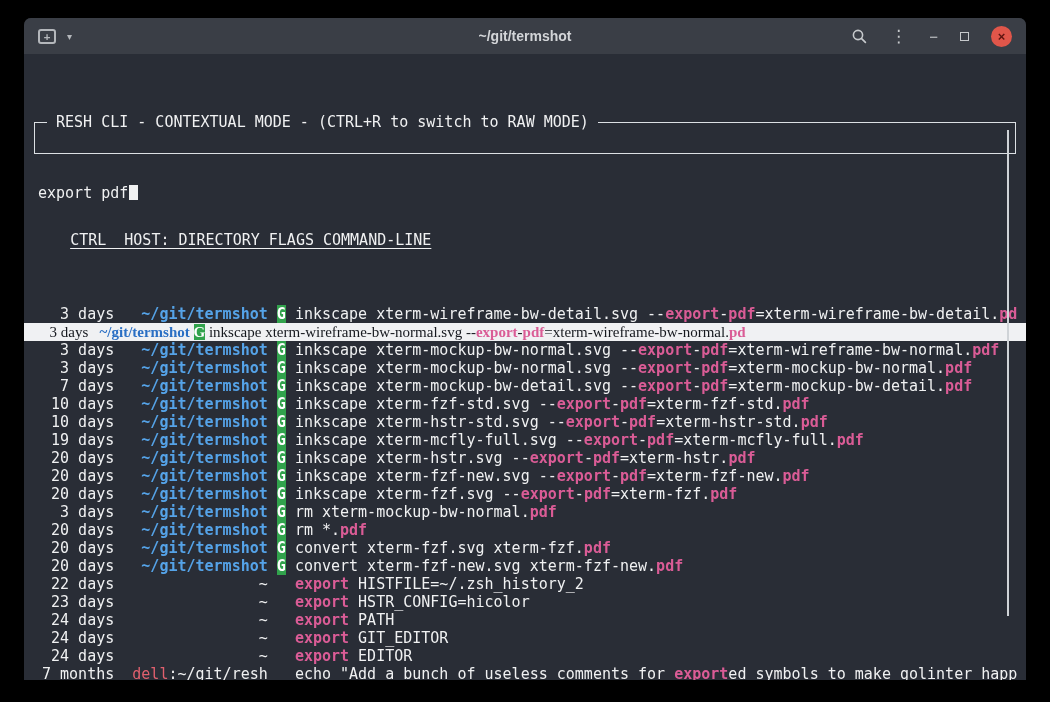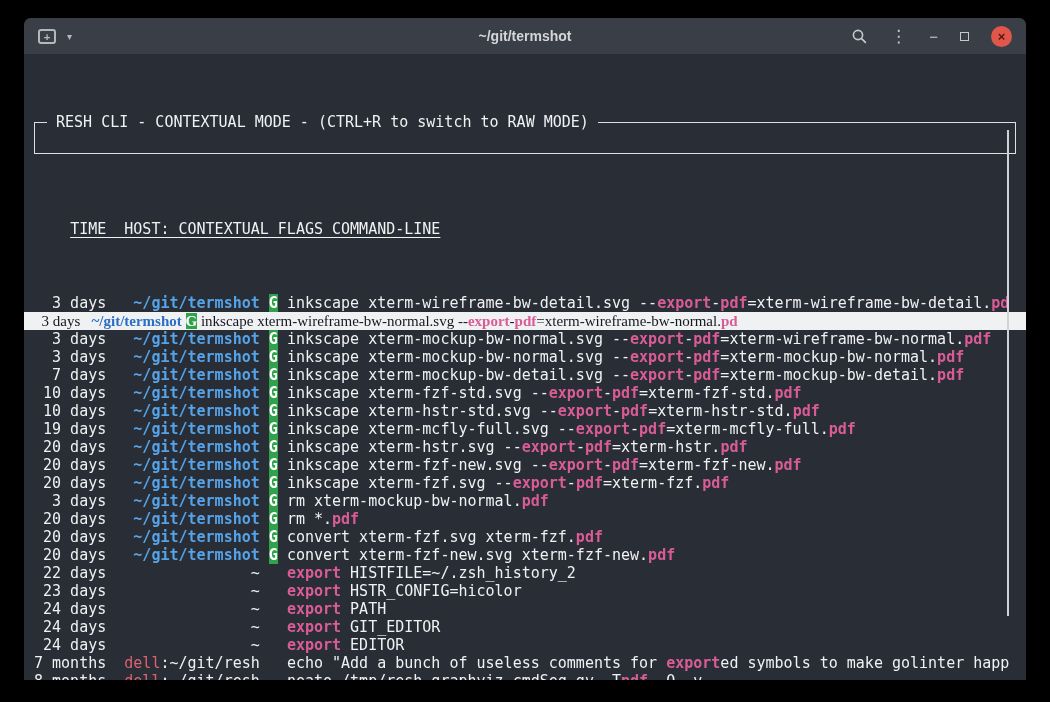--- a/index.html
+++ b/index.html
@@ -66,37 +66,37 @@
     padding: 8px 10px 0;
     font-size: 15px; line-height: 18px;
     color: var(--fg, #f0f1f2);
     white-space: pre;
     overflow: hidden;
   }
   .search-box {
     position: relative;
     border: 1px solid var(--box_border, #dce0e4);
     height: 32px;
-    margin: 6px 0 10px;
+    margin: 6px 0 21px;
   }
   .box-title {
     position: absolute; top: -10px; left: 12px;
     background: var(--terminal_bg, #292d36);
     line-height: 18px;
   }
   .query { padding: 7px 0 0 3px; }
   .cursor {
     display: inline-block; width: 9px; height: 15px;
     background: var(--fg, #f0f1f2);
     margin-left: 1px; vertical-align: -2px;
   }
   .tbl-header { height: 18px; margin-top: 2px; }
   .tbl-header .u { text-decoration: underline; text-underline-offset: 3px; }
   .rows { margin: 2px -10px 0; }
-  .row { height: 18px; padding: 0 10px; overflow: hidden; white-space: pre; }
+  .row { height: 18px; padding: 0 18px; overflow: hidden; white-space: pre; }
   .row.selected { background: var(--selection_bg, #f0f1f3); color: var(--selection_fg, #15181e); font-family: Liberation Serif, serif; }
   .dir  { color: var(--blue, #55a3e8); font-weight: bold; }
   .row.selected .dir { color: #2a6fc4; }
   .host { color: var(--host_red, #e0606e); }
   .flag.git { background: var(--green, #31a24c); color: #ffffff; font-weight: bold; }
   .hl { color: var(--magenta, #da5c96); font-weight: bold; }
   .scrollbar {
     position: absolute; right: 17px; top: 76px;
     width: 2px; height: 486px;
     background: var(--scrollbar, #cfd3d7);
@@ -130,23 +130,24 @@
       <span class="close">
         <span>×</span>
       </span>
     </div>
   </div>
 
   <div class="term">
 
     <div class="search-box">
       <span class="box-title"> RESH CLI - CONTEXTUAL MODE - (CTRL+R to switch to RAW MODE) </span>
+      <div class="query"><span>export pdf</span><span class="cursor"></span></div>
     </div>
 
-    <div class="tbl-header"><span>    </span><span class="u">TIME  HOST: CONTEXTUAL FLAGS COMMAND-LINE</span></div>
+    <div class="tbl-header"><span>    </span><span class="u">CTRL  HOST: DIRECTORY FLAGS COMMAND-LINE</span></div>
 
     <div class="rows"><div class="row"><span class="time">  3 days</span><span> </span><span class="loc"><span>  </span><span class="dir">~/git/termshot</span></span><span> </span><span class="flag git">G</span><span> </span><span class="cmd"><span>inkscape xterm-wireframe-bw-detail.svg --</span><span class="hl">export</span><span>-</span><span class="hl">pdf</span><span>=xterm-wireframe-bw-detail.</span><span class="hl">pd</span></span></div><div class="row selected"><span class="time">  3 days</span><span> </span><span class="loc"><span>  </span><span class="dir">~/git/termshot</span></span><span> </span><span class="flag git">G</span><span> </span><span class="cmd"><span>inkscape xterm-wireframe-bw-normal.svg --</span><span class="hl">export</span><span>-</span><span class="hl">pdf</span><span>=xterm-wireframe-bw-normal.</span><span class="hl">pd</span></span></div><div class="row"><span class="time">  3 days</span><span> </span><span class="loc"><span>  </span><span class="dir">~/git/termshot</span></span><span> </span><span class="flag git">G</span><span> </span><span class="cmd"><span>inkscape xterm-mockup-bw-normal.svg --</span><span class="hl">export</span><span>-</span><span class="hl">pdf</span><span>=xterm-wireframe-bw-normal.</span><span class="hl">pdf</span></span></div><div class="row"><span class="time">  3 days</span><span> </span><span class="loc"><span>  </span><span class="dir">~/git/termshot</span></span><span> </span><span class="flag git">G</span><span> </span><span class="cmd"><span>inkscape xterm-mockup-bw-normal.svg --</span><span class="hl">export</span><span>-</span><span class="hl">pdf</span><span>=xterm-mockup-bw-normal.</span><span class="hl">pdf</span></span></div><div class="row"><span class="time">  7 days</span><span> </span><span class="loc"><span>  </span><span class="dir">~/git/termshot</span></span><span> </span><span class="flag git">G</span><span> </span><span class="cmd"><span>inkscape xterm-mockup-bw-detail.svg --</span><span class="hl">export</span><span>-</span><span class="hl">pdf</span><span>=xterm-mockup-bw-detail.</span><span class="hl">pdf</span></span></div><div class="row"><span class="time"> 10 days</span><span> </span><span class="loc"><span>  </span><span class="dir">~/git/termshot</span></span><span> </span><span class="flag git">G</span><span> </span><span class="cmd"><span>inkscape xterm-fzf-std.svg --</span><span class="hl">export</span><span>-</span><span class="hl">pdf</span><span>=xterm-fzf-std.</span><span class="hl">pdf</span></span></div><div class="row"><span class="time"> 10 days</span><span> </span><span class="loc"><span>  </span><span class="dir">~/git/termshot</span></span><span> </span><span class="flag git">G</span><span> </span><span class="cmd"><span>inkscape xterm-hstr-std.svg --</span><span class="hl">export</span><span>-</span><span class="hl">pdf</span><span>=xterm-hstr-std.</span><span class="hl">pdf</span></span></div><div class="row"><span class="time"> 19 days</span><span> </span><span class="loc"><span>  </span><span class="dir">~/git/termshot</span></span><span> </span><span class="flag git">G</span><span> </span><span class="cmd"><span>inkscape xterm-mcfly-full.svg --</span><span class="hl">export</span><span>-</span><span class="hl">pdf</span><span>=xterm-mcfly-full.</span><span class="hl">pdf</span></span></div><div class="row"><span class="time"> 20 days</span><span> </span><span class="loc"><span>  </span><span class="dir">~/git/termshot</span></span><span> </span><span class="flag git">G</span><span> </span><span class="cmd"><span>inkscape xterm-hstr.svg --</span><span class="hl">export</span><span>-</span><span class="hl">pdf</span><span>=xterm-hstr.</span><span class="hl">pdf</span></span></div><div class="row"><span class="time"> 20 days</span><span> </span><span class="loc"><span>  </span><span class="dir">~/git/termshot</span></span><span> </span><span class="flag git">G</span><span> </span><span class="cmd"><span>inkscape xterm-fzf-new.svg --</span><span class="hl">export</span><span>-</span><span class="hl">pdf</span><span>=xterm-fzf-new.</span><span class="hl">pdf</span></span></div><div class="row"><span class="time"> 20 days</span><span> </span><span class="loc"><span>  </span><span class="dir">~/git/termshot</span></span><span> </span><span class="flag git">G</span><span> </span><span class="cmd"><span>inkscape xterm-fzf.svg --</span><span class="hl">export</span><span>-</span><span class="hl">pdf</span><span>=xterm-fzf.</span><span class="hl">pdf</span></span></div><div class="row"><span class="time">  3 days</span><span> </span><span class="loc"><span>  </span><span class="dir">~/git/termshot</span></span><span> </span><span class="flag git">G</span><span> </span><span class="cmd"><span>rm xterm-mockup-bw-normal.</span><span class="hl">pdf</span></span></div><div class="row"><span class="time"> 20 days</span><span> </span><span class="loc"><span>  </span><span class="dir">~/git/termshot</span></span><span> </span><span class="flag git">G</span><span> </span><span class="cmd"><span>rm *.</span><span class="hl">pdf</span></span></div><div class="row"><span class="time"> 20 days</span><span> </span><span class="loc"><span>  </span><span class="dir">~/git/termshot</span></span><span> </span><span class="flag git">G</span><span> </span><span class="cmd"><span>convert xterm-fzf.svg xterm-fzf.</span><span class="hl">pdf</span></span></div><div class="row"><span class="time"> 20 days</span><span> </span><span class="loc"><span>  </span><span class="dir">~/git/termshot</span></span><span> </span><span class="flag git">G</span><span> </span><span class="cmd"><span>convert xterm-fzf-new.svg xterm-fzf-new.</span><span class="hl">pdf</span></span></div><div class="row"><span class="time"> 22 days</span><span> </span><span class="loc"><span>               </span><span class="plain">~</span></span><span> </span><span class="flag"> </span><span> </span><span class="cmd"><span class="hl">export</span><span> HISTFILE=~/.zsh_history_2</span></span></div><div class="row"><span class="time"> 23 days</span><span> </span><span class="loc"><span>               </span><span class="plain">~</span></span><span> </span><span class="flag"> </span><span> </span><span class="cmd"><span class="hl">export</span><span> HSTR_CONFIG=hicolor</span></span></div><div class="row"><span class="time"> 24 days</span><span> </span><span class="loc"><span>               </span><span class="plain">~</span></span><span> </span><span class="flag"> </span><span> </span><span class="cmd"><span class="hl">export</span><span> PATH</span></span></div><div class="row"><span class="time"> 24 days</span><span> </span><span class="loc"><span>               </span><span class="plain">~</span></span><span> </span><span class="flag"> </span><span> </span><span class="cmd"><span class="hl">export</span><span> GIT_EDITOR</span></span></div><div class="row"><span class="time"> 24 days</span><span> </span><span class="loc"><span>               </span><span class="plain">~</span></span><span> </span><span class="flag"> </span><span> </span><span class="cmd"><span class="hl">export</span><span> EDITOR</span></span></div><div class="row"><span class="time">7 months</span><span> </span><span class="loc"><span> </span><span class="host">dell</span><span class="plain">:~/git/resh</span></span><span> </span><span class="flag"> </span><span> </span><span class="cmd"><span>echo "Add a bunch of useless comments for </span><span class="hl">export</span><span>ed symbols to make golinter happ</span></span></div><div class="row"><span class="time">8 months</span><span> </span><span class="loc"><span> </span><span class="host">dell</span><span class="plain">:~/git/resh</span></span><span> </span><span class="flag"> </span><span> </span><span class="cmd"><span>neato /tmp/resh-graphviz-cmdSeq.gv -T</span><span class="hl">pdf</span><span> -O -v</span></span></div></div>
 
     
 
     
 
     <div class="scrollbar"></div>
   </div>
 </div>

